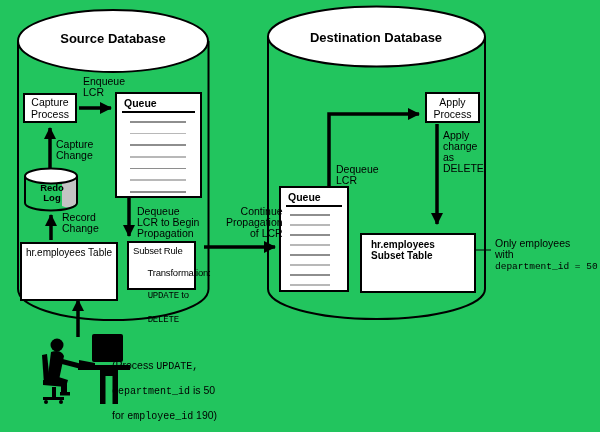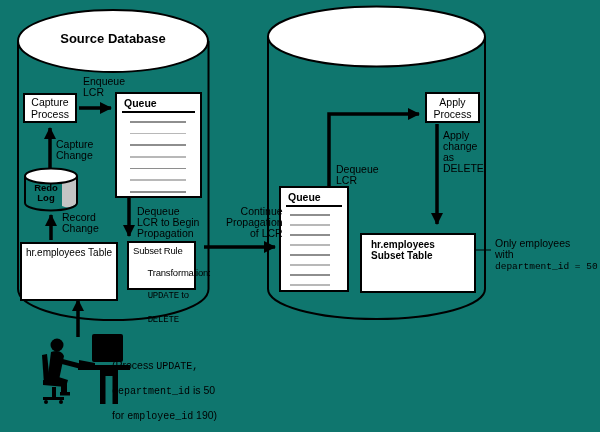--- a/index.html
+++ b/index.html
@@ -1,17 +1,17 @@
 <!DOCTYPE html>
 <html><head>
 <meta charset="utf-8">
 <style>
   html,body { margin:0; padding:0; background:#fff; }
   .stage {
-    position:relative; width:600px; height:432px; background:#0f766e;
+    position:relative; width:600px; height:432px; background:#22c55e;
     font-family:"Liberation Sans", sans-serif; color:#000; overflow:hidden;
   }
   svg.art { position:absolute; left:0; top:0; }
   .lbl {
     position:absolute; white-space:pre-line; font-size:10.5px; line-height:11px; color:#000;
   }
   .b { font-weight:bold; }
   .ctrtxt { text-align:center; }
   .box {
     position:absolute; border:2px solid #000; background:#fff; box-sizing:border-box;
@@ -117,20 +117,21 @@
       <circle cx="46" cy="402" r="2"></circle>
       <circle cx="61" cy="402" r="2"></circle>
       <path d="M79,360 L95,363 L95,368 L79,365 Z"></path>
       <rect x="92" y="334" width="31" height="28" rx="2"></rect>
       <rect x="78" y="365" width="52" height="5"></rect>
       <path d="M100,370 h18 v34 h-5.5 v-28 h-7 v28 h-5.5 Z"></path>
     </g>
   </svg>
 
   <div class="lbl b ctrtxt" style="left:33px; top:32px; width:160px; font-size:13px; line-height:14px;">Source Database</div>
+  <div class="lbl b ctrtxt" style="left:296px; top:31px; width:160px; font-size:13px; line-height:14px;">Destination Database</div>
 
   <div class="box flexctr" style="left:23px; top:93px; width:54px; height:30px; font-size:10.5px; line-height:12px; white-space:pre-line;">Capture
 Process</div>
 
   <div class="box" style="left:115px; top:92px; width:87px; height:106px;">
     <div class="qhead">Queue</div>
     <div class="qrule"></div>
     <div class="stripes stripes-src" style="left:13px; top:27px; width:56px;">
       <div></div>
         <div></div>
@@ -173,21 +174,21 @@
 
   <div class="box" style="left:360px; top:233px; width:116px; height:60px;">
     <div class="lbl b" style="left:9px; top:4px; font-size:10px; line-height:11px; position:absolute;">hr.employees
 Subset Table</div>
   </div>
 
   <div class="lbl" style="left:83px; top:76px;">Enqueue
 LCR</div>
   <div class="lbl" style="left:56px; top:139px;">Capture
 Change</div>
-  <div class="lbl b ctrtxt" style="left:28px; top:183px; width:36px; font-size:9.5px; line-height:10px;">Redo
+  <div class="lbl b ctrtxt" style="left:34px; top:183px; width:36px; font-size:9.5px; line-height:10px;">Redo
 Log</div>
   <div class="lbl" style="left:62px; top:212px;">Record
 Change</div>
   <div class="lbl" style="left:137px; top:206px;">Dequeue
 LCR to Begin
 Propagation</div>
   <div class="lbl" style="left:226px; top:206px;text-align:right;">Continue
 Propagation
 of LCR</div>
   <div class="lbl" style="left:336px; top:164px;">Dequeue

